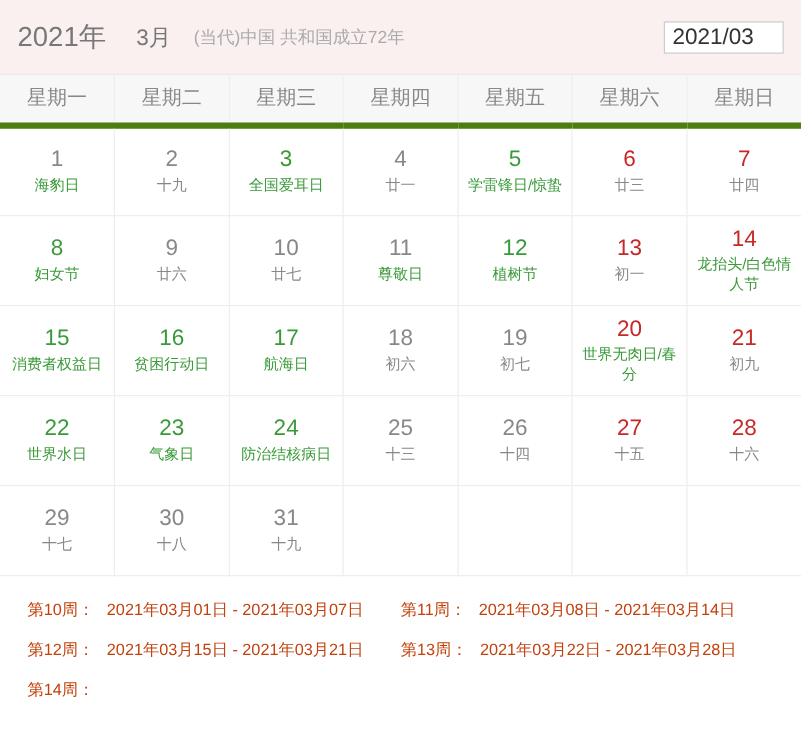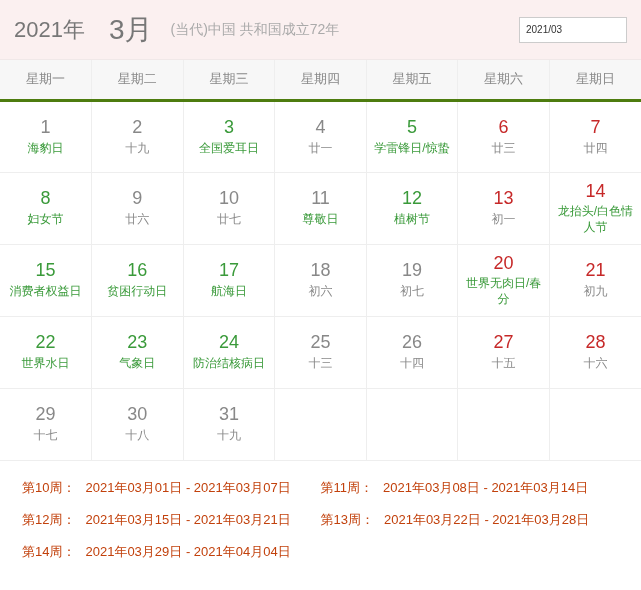--- a/index.html
+++ b/index.html
@@ -1,23 +1,23 @@
 <!DOCTYPE html>
 <html><head>
 <meta charset="utf-8">
 <style>
   *{box-sizing:border-box;margin:0;padding:0}
   body{font-family:"Microsoft YaHei","Helvetica Neue",Arial,sans-serif;background:#fff;width:641px}
   .header{background:#fbf0f0;height:60px;display:flex;align-items:center;padding:0 14px;border-bottom:1px solid #f0e8e8}
   .title-year{font-size:22px;color:#777;font-weight:400}
-  .title-month{font-size:28px;color:#777;font-weight:400;margin-left:24px}
+  .title-month{font-size:18px;color:#777;font-weight:400;margin-left:24px}
   .subtitle{font-size:14px;color:#aaa;margin-left:18px}
-  .date-input{margin-left:auto;width:108px;height:26px;border:1px solid #ccc;padding:2px 6px;font-size:10px;color:#333;background:#fff}
+  .date-input{margin-left:auto;width:96px;height:26px;border:1px solid #ccc;padding:2px 6px;font-size:18px;color:#333;background:#fff}
   .calendar{width:100%;border-collapse:collapse;table-layout:fixed}
-  .calendar th{background:#f7f7f7;color:#888;font-weight:400;font-size:13px;height:40px;border-bottom:3px solid #4d7c0f;border-right:1px solid #eee}
+  .calendar th{background:#f7f7f7;color:#888;font-weight:400;font-size:16px;height:40px;border-bottom:5px solid #4d7c0f;border-right:1px solid #eee}
   .calendar td{height:72px;border-bottom:1px solid #eee;border-right:1px solid #eee;vertical-align:middle;text-align:center;padding:4px 2px}
   .calendar th:last-child,.calendar td:last-child{border-right:none}
   .day-num{font-size:18px;line-height:1.2}
   .day-sub{font-size:12px;line-height:1.3;margin-top:2px}
   .c-dark{color:#888}
   .c-green{color:#3a9a3a}
   .c-red{color:#c62828}
   .weeks{padding:18px 22px}
   .weeks-row{display:flex;margin-bottom:14px;font-size:13px;color:#c2410c}
   .weeks-row:last-child{margin-bottom:0}
@@ -206,16 +206,15 @@
         <span class="week-range">2021年03月15日 - 2021年03月21日</span>
       </div>
       <div class="week-item">
         <span class="week-label">第13周：</span>
         <span class="week-range">2021年03月22日 - 2021年03月28日</span>
       </div>
     </div>
     <div class="weeks-row">
       <div class="week-item">
         <span class="week-label">第14周：</span>
-        <span class="week-range">2021年03月29日 - 2021年04月04日</span>
       </div>
     </div>
   </div>
 
 </body></html>

